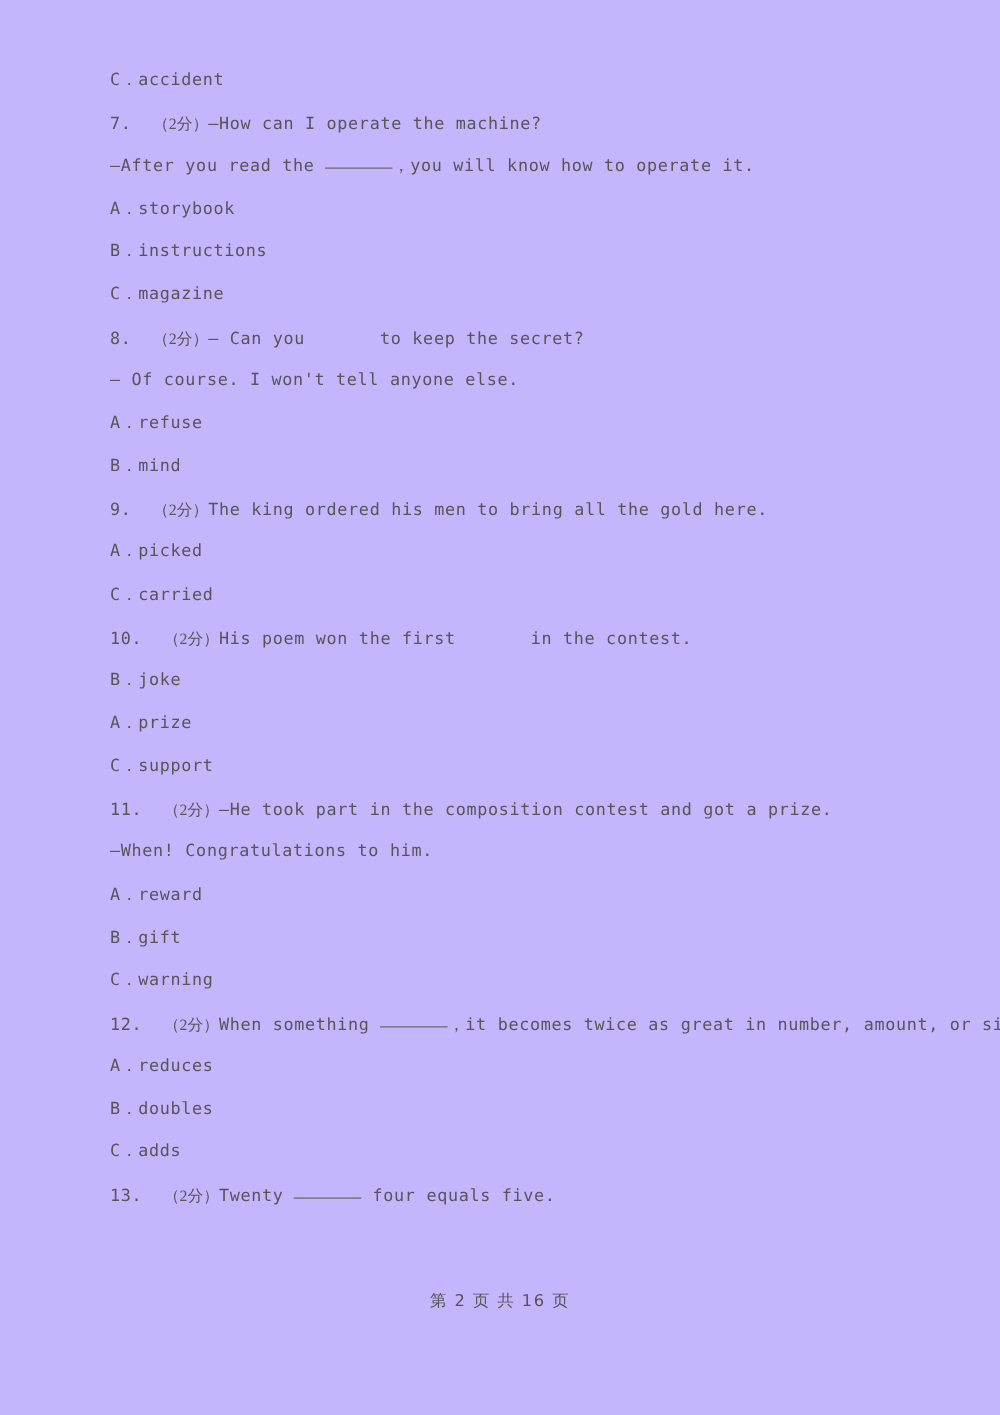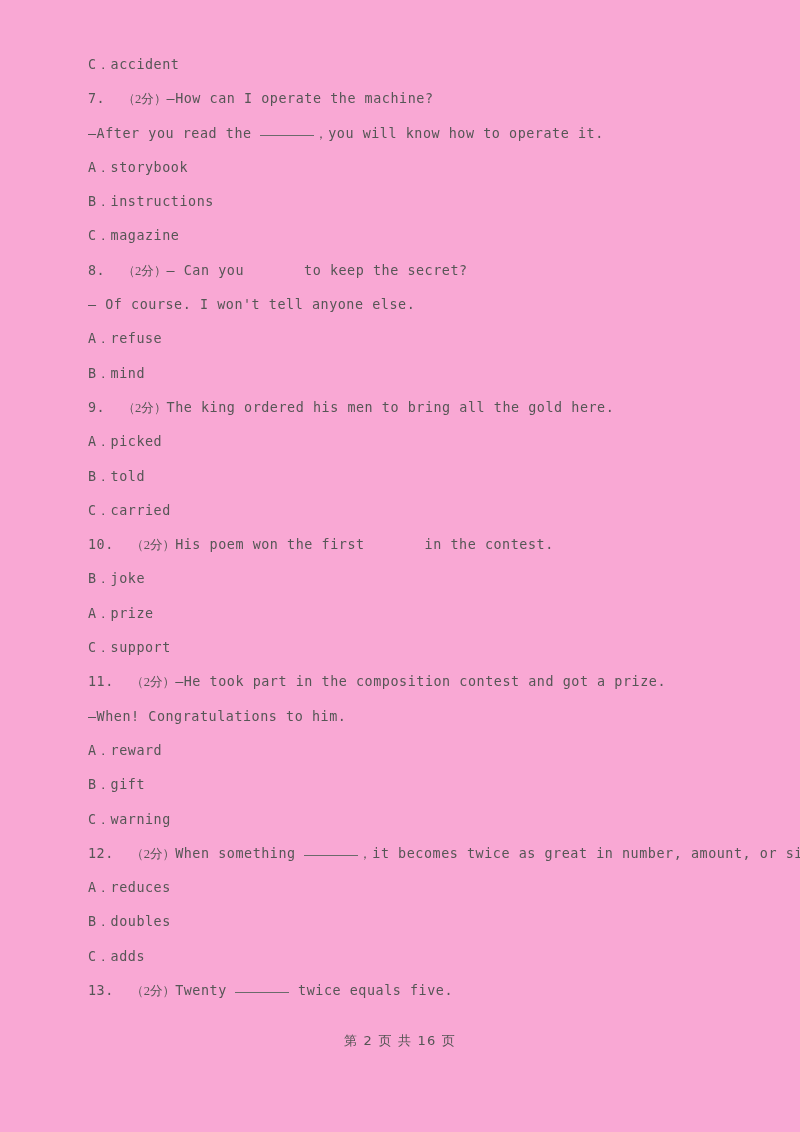--- a/index.html
+++ b/index.html
@@ -17,21 +17,21 @@
     color: #585858;
     -webkit-font-smoothing: antialiased;
   }
 
   #page {
     position: absolute;
     left: 0;
     top: 0;
     width: 800px;
     height: 1132px;
-    background: #f9a8d4;
+    background: #c4b5fd;
   }
 
   #content {
     position: absolute;
     left: 88px;
     top: 48px;
     width: 648px;
   }
 
   .line {
@@ -87,31 +87,30 @@
       <div class="line"><span>—After you read the </span><span class="blank-ul"></span><span>，you will know how to operate it.</span></div>
       <div class="line"><span>A．storybook</span></div>
       <div class="line"><span>B．instructions</span></div>
       <div class="line"><span>C．magazine</span></div>
       <div class="line"><span>8.&nbsp;&nbsp;</span><span class="cjk">（2分）</span><span>— Can you</span><span class="blank-gap"></span><span>to keep the secret?</span></div>
       <div class="line"><span>— Of course. I won't tell anyone else.</span></div>
       <div class="line"><span>A．refuse</span></div>
       <div class="line"><span>B．mind</span></div>
       <div class="line"><span>9.&nbsp;&nbsp;</span><span class="cjk">（2分）</span><span>The king ordered his men to bring all the gold here.</span></div>
       <div class="line"><span>A．picked</span></div>
-      <div class="line"><span>B．told</span></div>
       <div class="line"><span>C．carried</span></div>
       <div class="line"><span>10.&nbsp;&nbsp;</span><span class="cjk">（2分）</span><span>His poem won the first</span><span class="blank-gap"></span><span>in the contest.</span></div>
       <div class="line"><span>B．joke</span></div>
       <div class="line"><span>A．prize</span></div>
       <div class="line"><span>C．support</span></div>
       <div class="line"><span>11.&nbsp;&nbsp;</span><span class="cjk">（2分）</span><span>—He took part in the composition contest and got a prize.</span></div>
       <div class="line"><span>—When! Congratulations to him.</span></div>
       <div class="line"><span>A．reward</span></div>
       <div class="line"><span>B．gift</span></div>
       <div class="line"><span>C．warning</span></div>
       <div class="line"><span>12.&nbsp;&nbsp;</span><span class="cjk">（2分）</span><span>When something </span><span class="blank-ul"></span><span>，it becomes twice as great in number, amount, or size.</span></div>
       <div class="line"><span>A．reduces</span></div>
       <div class="line"><span>B．doubles</span></div>
       <div class="line"><span>C．adds</span></div>
-      <div class="line"><span>13.&nbsp;&nbsp;</span><span class="cjk">（2分）</span><span>Twenty </span><span class="blank-ul"></span><span> twice equals five.</span></div>
+      <div class="line"><span>13.&nbsp;&nbsp;</span><span class="cjk">（2分）</span><span>Twenty </span><span class="blank-ul"></span><span> four equals five.</span></div>
     </div>
   <div id="footer">第 2 页 共 16 页</div>
 </div>
 
 </body></html>

